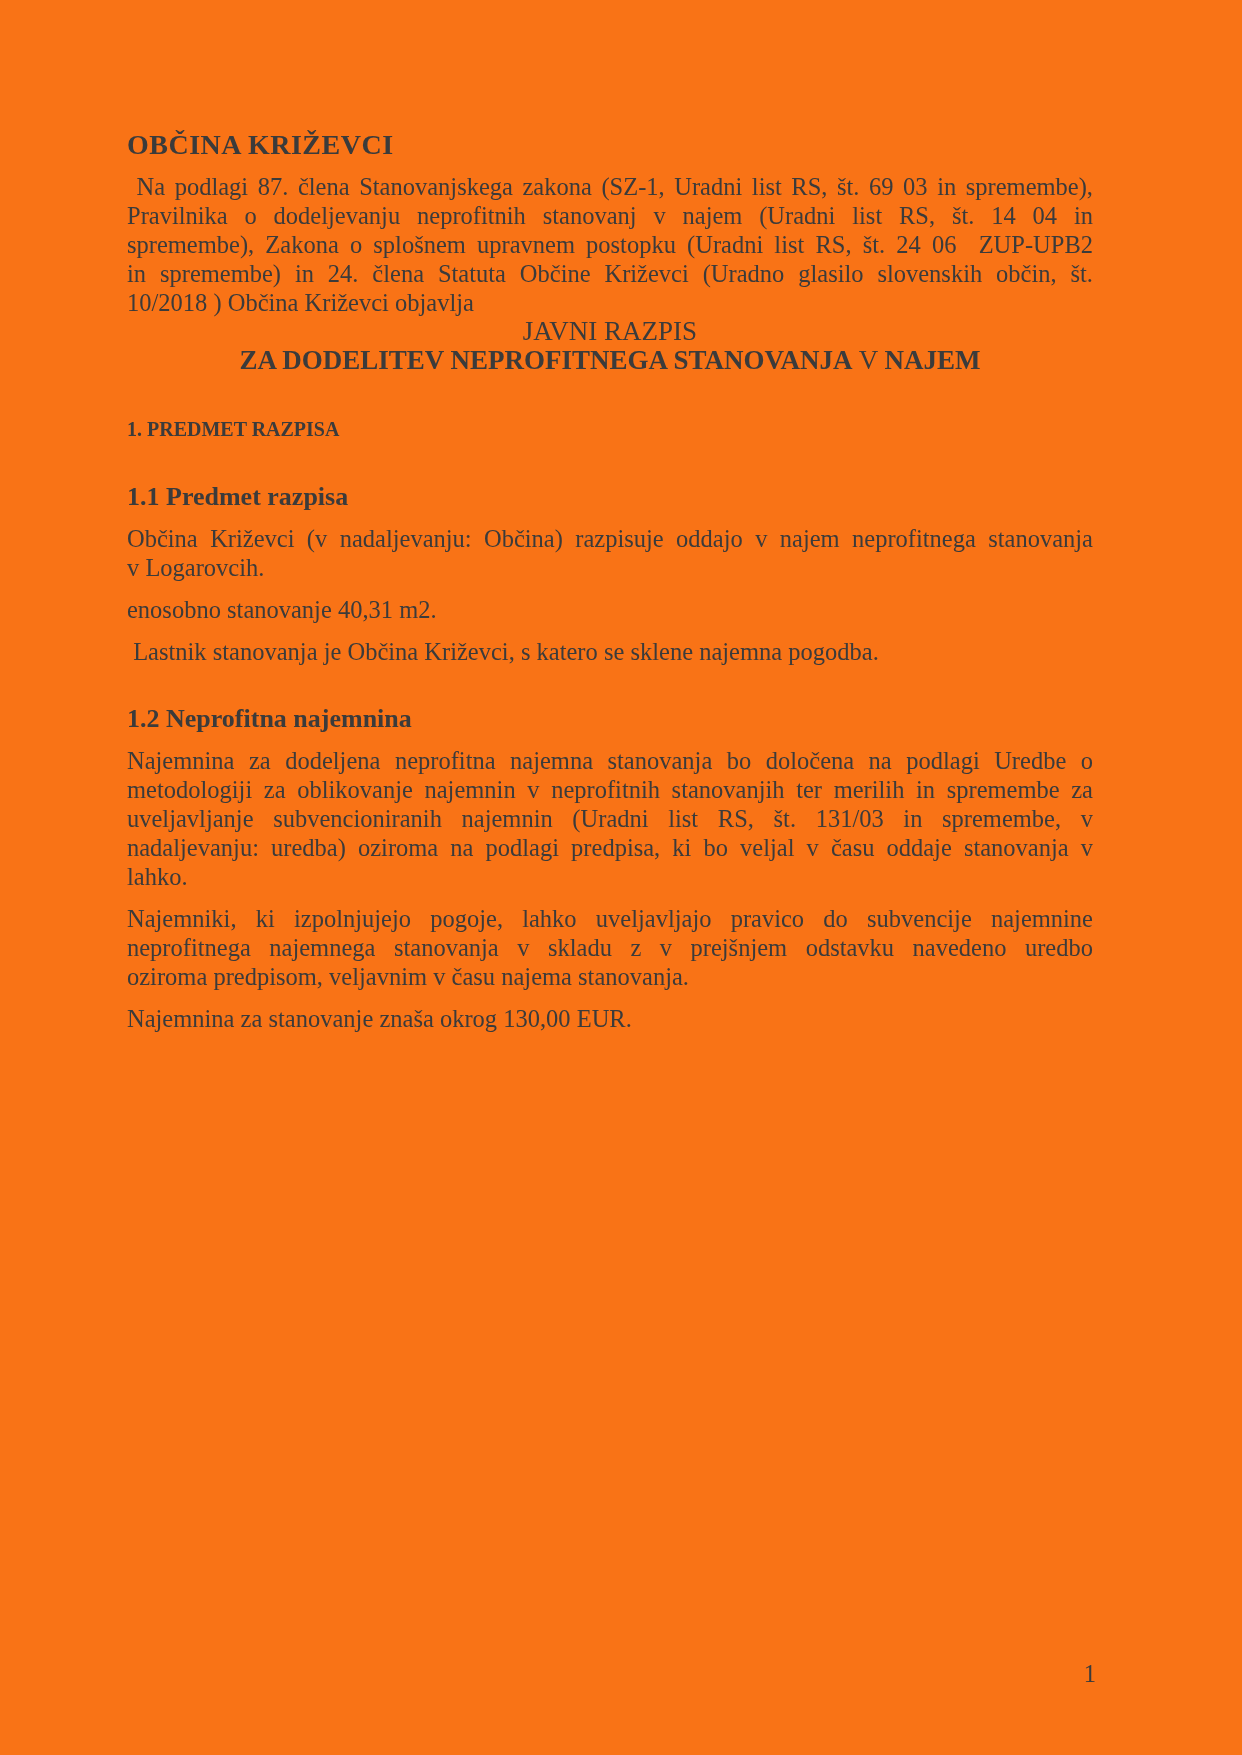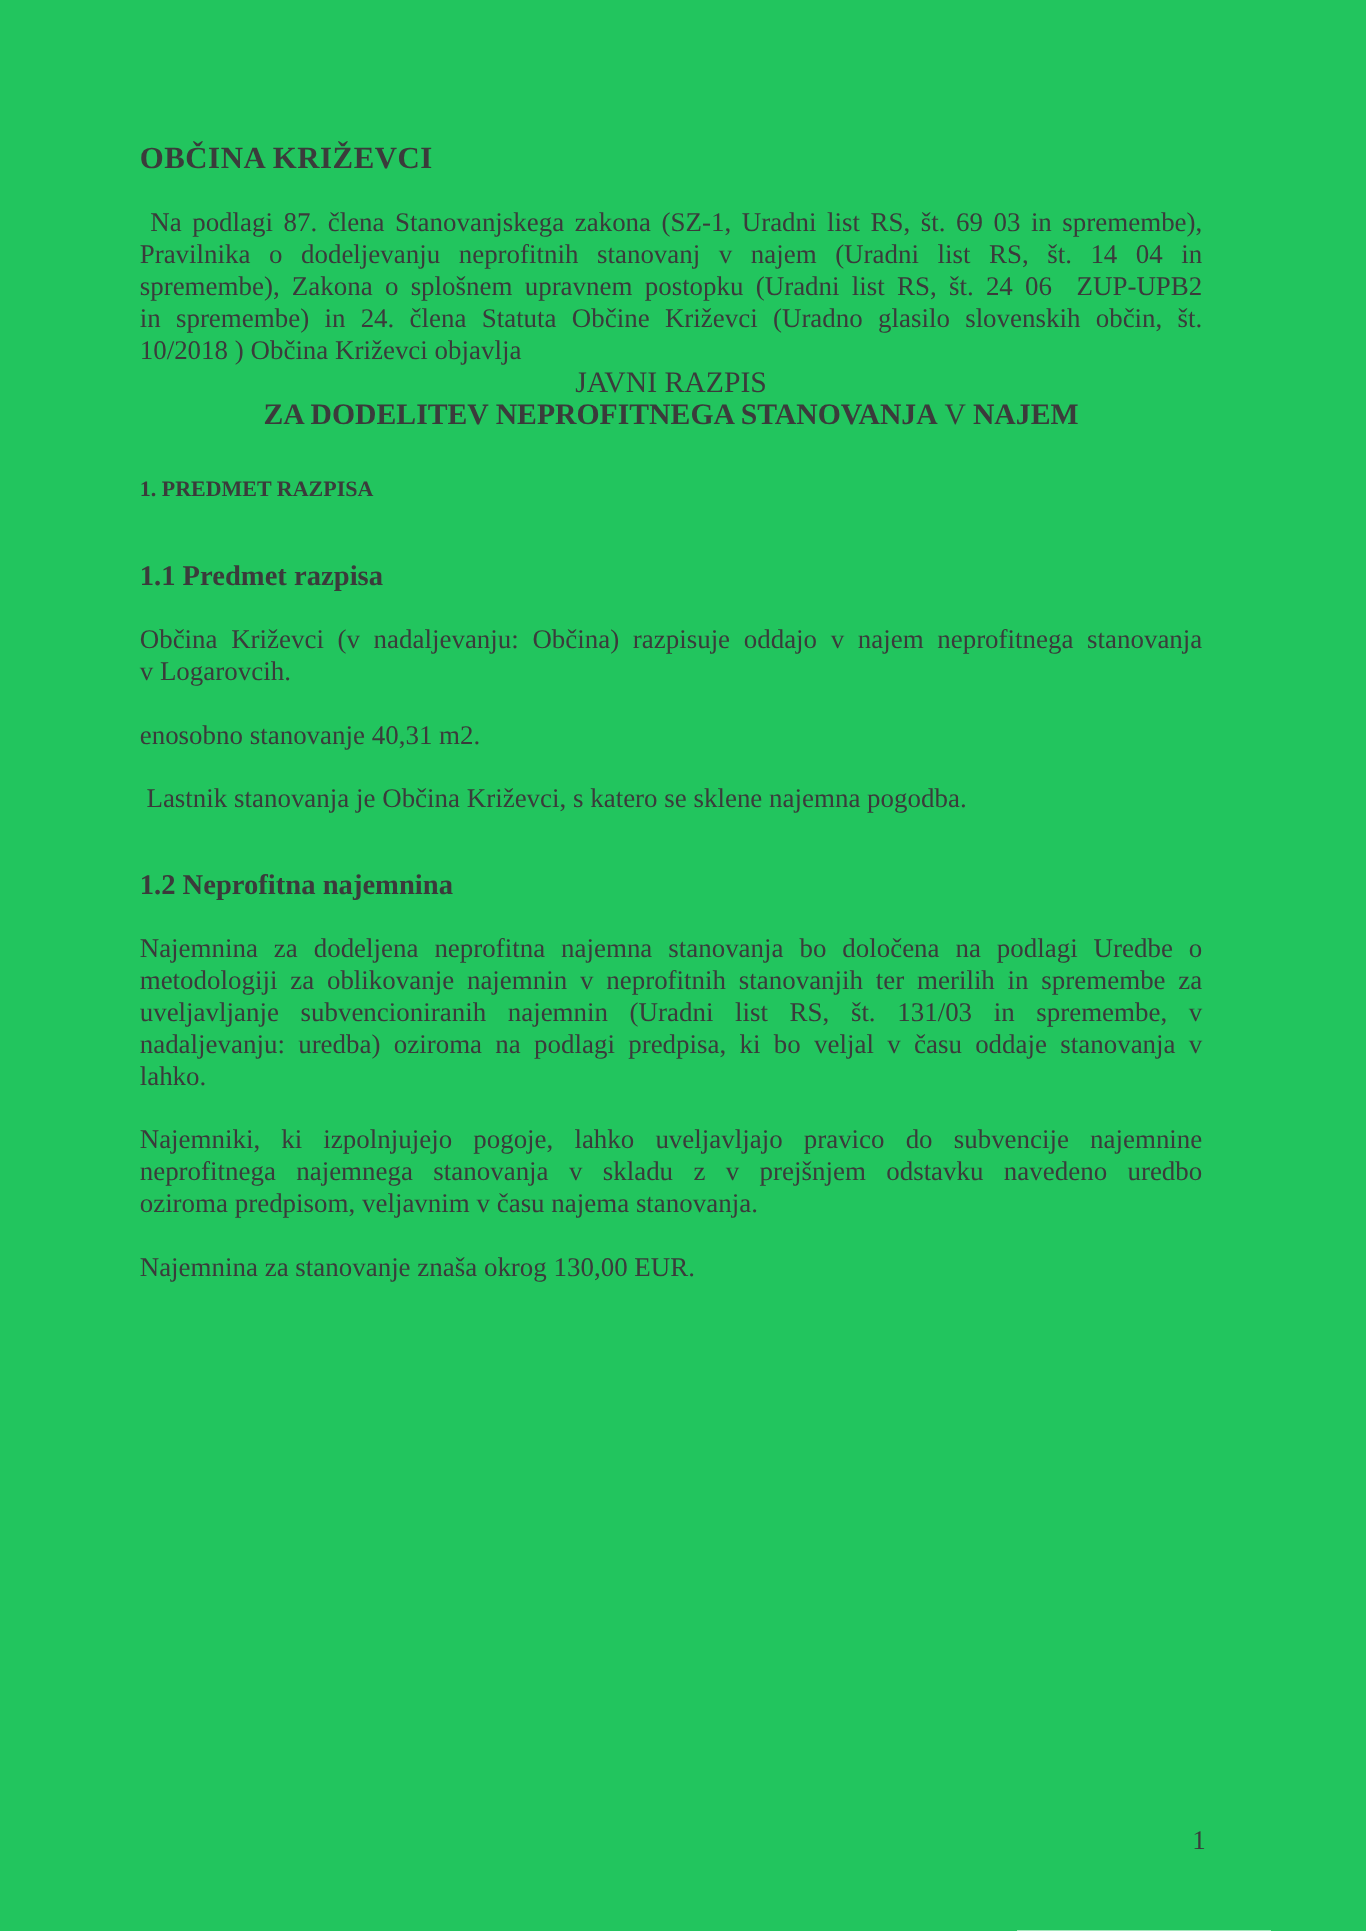--- a/index.html
+++ b/index.html
@@ -4,40 +4,40 @@
 <style>
   html, body {
     margin: 0;
     padding: 0;
     background: #ffffff;
   }
   .page {
     position: relative;
     width: 1242px;
     height: 1755px;
-    background: #22c55e;
+    background: #f97316;
     font-family: "Liberation Serif", "DejaVu Serif", serif;
     color: #3b3b3b;
     font-size: 24.5px;
     line-height: 29px;
     overflow: hidden;
   }
   .content {
     position: absolute;
     left: 127px;
     top: 130px;
     width: 966px;
   }
   .doc-title {
     font-weight: bold;
     font-size: 28px;
     letter-spacing: 0.5px;
   }
   .para {
-    margin-top: 29px;
+    margin-top: 13px;
   }
   .jline {
     text-align: justify;
     text-align-last: justify;
   }
   .jline.last {
     text-align-last: left;
   }
   .main-heading {
     text-align: center;
@@ -45,21 +45,21 @@
   }
   .main-heading .bold {
     font-weight: bold;
   }
   .sec-heading {
     margin-top: 40px;
     font-weight: bold;
     font-size: 20px;
   }
   .sub-heading {
-    margin-top: 49px;
+    margin-top: 38px;
     font-weight: bold;
     font-size: 26px;
   }
   .page-number {
     position: absolute;
     left: 1062px;
     top: 1659px;
     width: 34px;
     text-align: right;
     font-size: 24.5px;

